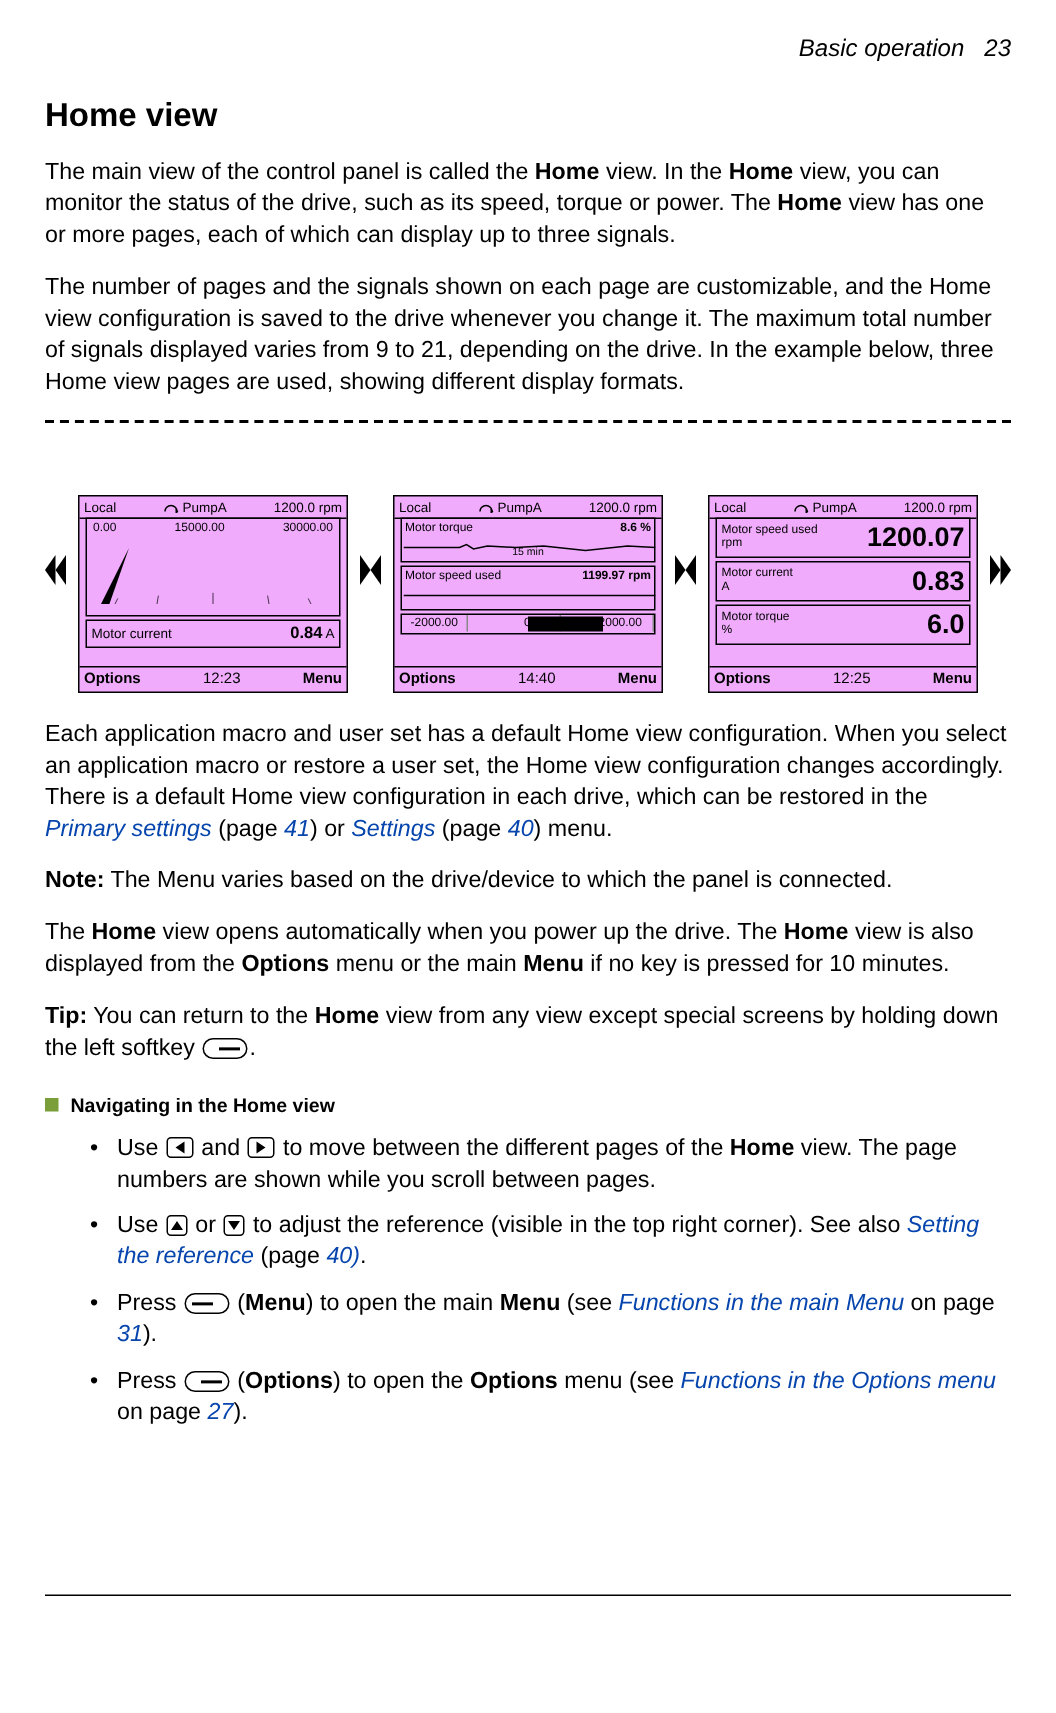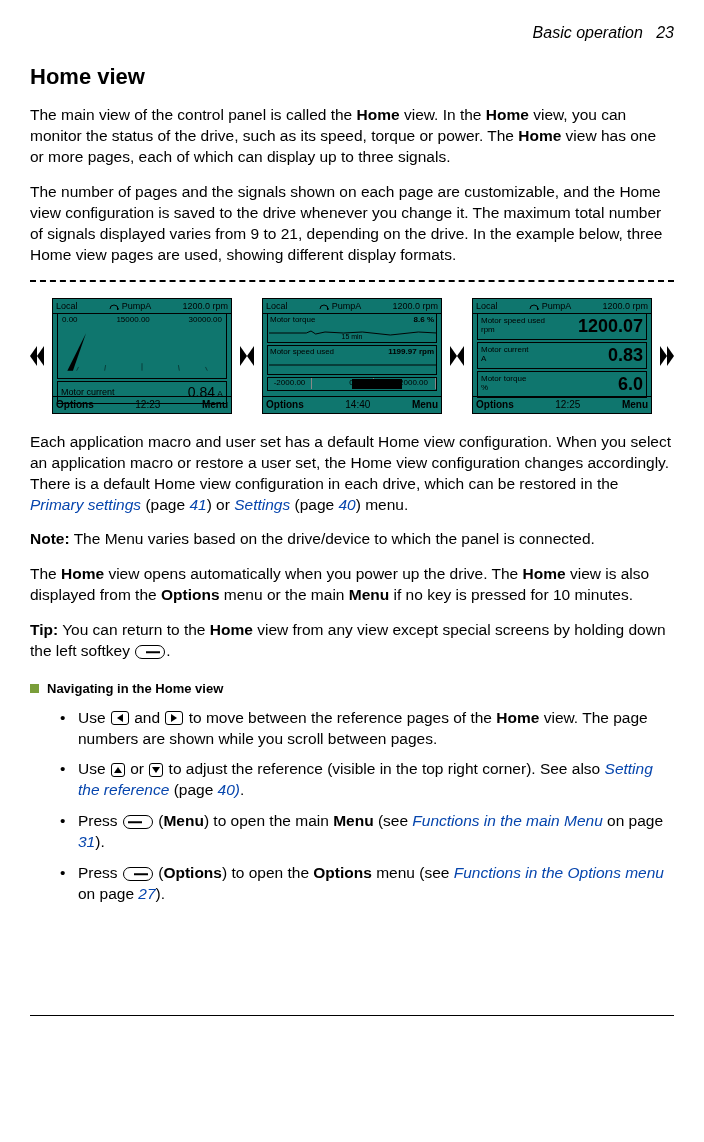--- a/index.html
+++ b/index.html
@@ -30,24 +30,25 @@
   .figures-row {
     display: flex;
     gap: 8px;
     margin: 6px 0 12px 0;
     align-items: center;
     padding: 4px 0;
   }
   .lcd {
     border: 1px solid #000;
     width: 196px;
-    height: 116px;
+    height: 132px;
     position: relative;
     font-family: Arial, sans-serif;
-    background: #0f766e;
+    background: #f0abfc;
+    margin-top: 32px;
   }
   .lcd .toprow {
     display: flex;
     justify-content: space-between;
     font-size: 9px;
     padding: 1px 3px;
     border-bottom: 1px solid #000;
   }
   .lcd .toprow .status { display:flex; gap:3px; align-items:center;}
   .lcd .botrow {
@@ -58,21 +59,21 @@
     padding: 1px 3px;
     border-top: 1px solid #000;
     position:absolute; bottom:0; left:0; right:0;
   }
   .lcd .botrow .time { font-weight: normal; }
   .lcd .body { position:absolute; top:14px; left:4px; right:4px; bottom:16px; }
   .gaugebox { border:1px solid #000; height:66px; position:relative; margin-bottom:2px;}
   .gaugebox .ticks { font-size:8px; display:flex; justify-content:space-between; padding:1px 4px;}
   .needle-svg { position:absolute; top:14px; left:0; width:100%; height:48px;}
   .valuerow { border:1px solid #000; font-size:9px; display:flex; justify-content:space-between; padding:1px 3px; align-items:center;}
-  .valuerow .big { font-size:14px; font-weight:normal;}
+  .valuerow .big { font-size:11px; font-weight:bold;}
   .graphbox { border:1px solid #000; height:30px; margin-bottom:2px; position:relative; font-size:8px;}
   .graphbox .lbl { position:absolute; top:1px; left:2px;}
   .graphbox .val { position:absolute; top:1px; right:2px; font-weight:bold;}
   .barbox { border:1px solid #000; height:14px; display:flex; font-size:8px; align-items:center; position:relative; margin-bottom:1px;gap:18px;}
   .barbox .seg { flex:1; text-align:center; border-right:1px solid #888;}
   .barbox .seg:last-child{border-right:none;}
   .barbox .fill { position:absolute; top:1px; bottom:1px; background:#000;}
   .readout { border:1px solid #000; height:27px; display:flex; justify-content:space-between; align-items:center; padding:0 3px; margin-bottom:2px;}
   .readout .labs { font-size:8px; line-height:1.1;}
   .readout .num { font-size:18px; font-weight:bold; font-family: Arial;}
@@ -330,21 +331,21 @@
   <span class="bold">Tip:</span><span> You can return to the </span><span class="bold">Home</span><span> view from any view except special screens by holding down the left softkey </span><span class="softkey left"></span><span>.</span>
 </p>
 
 <div class="sub-heading">
   <span class="sq-bullet"></span>
   <span class="txt">Navigating in the Home view</span>
 </div>
 
 <ul class="bullets">
   <li>
-    <span>Use </span><span class="keyicon arrow-left"></span><span> and </span><span class="keyicon arrow-right"></span><span> to move between the reference pages of the </span><span class="bold">Home</span><span> view. The page numbers are shown while you scroll between pages.</span>
+    <span>Use </span><span class="keyicon arrow-left"></span><span> and </span><span class="keyicon arrow-right"></span><span> to move between the different pages of the </span><span class="bold">Home</span><span> view. The page numbers are shown while you scroll between pages.</span>
   </li>
   <li>
     <span>Use </span><span class="keyicon round arrow-up"></span><span> or </span><span class="keyicon round arrow-down"></span><span> to adjust the reference (visible in the top right corner). See also </span><span class="link">Setting the reference</span><span> (page </span><span class="linknum">40)</span><span>.</span>
   </li>
   <li>
     <span>Press </span><span class="softkey right"></span><span> (</span><span class="bold">Menu</span><span>) to open the main </span><span class="bold">Menu</span><span> (see </span><span class="link">Functions in the main Menu</span><span> on page </span><span class="linknum">31</span><span>).</span>
   </li>
   <li>
     <span>Press </span><span class="softkey left"></span><span> (</span><span class="bold">Options</span><span>) to open the </span><span class="bold">Options</span><span> menu (see </span><span class="link">Functions in the Options menu</span><span> on page </span><span class="linknum">27</span><span>).</span>
   </li>

